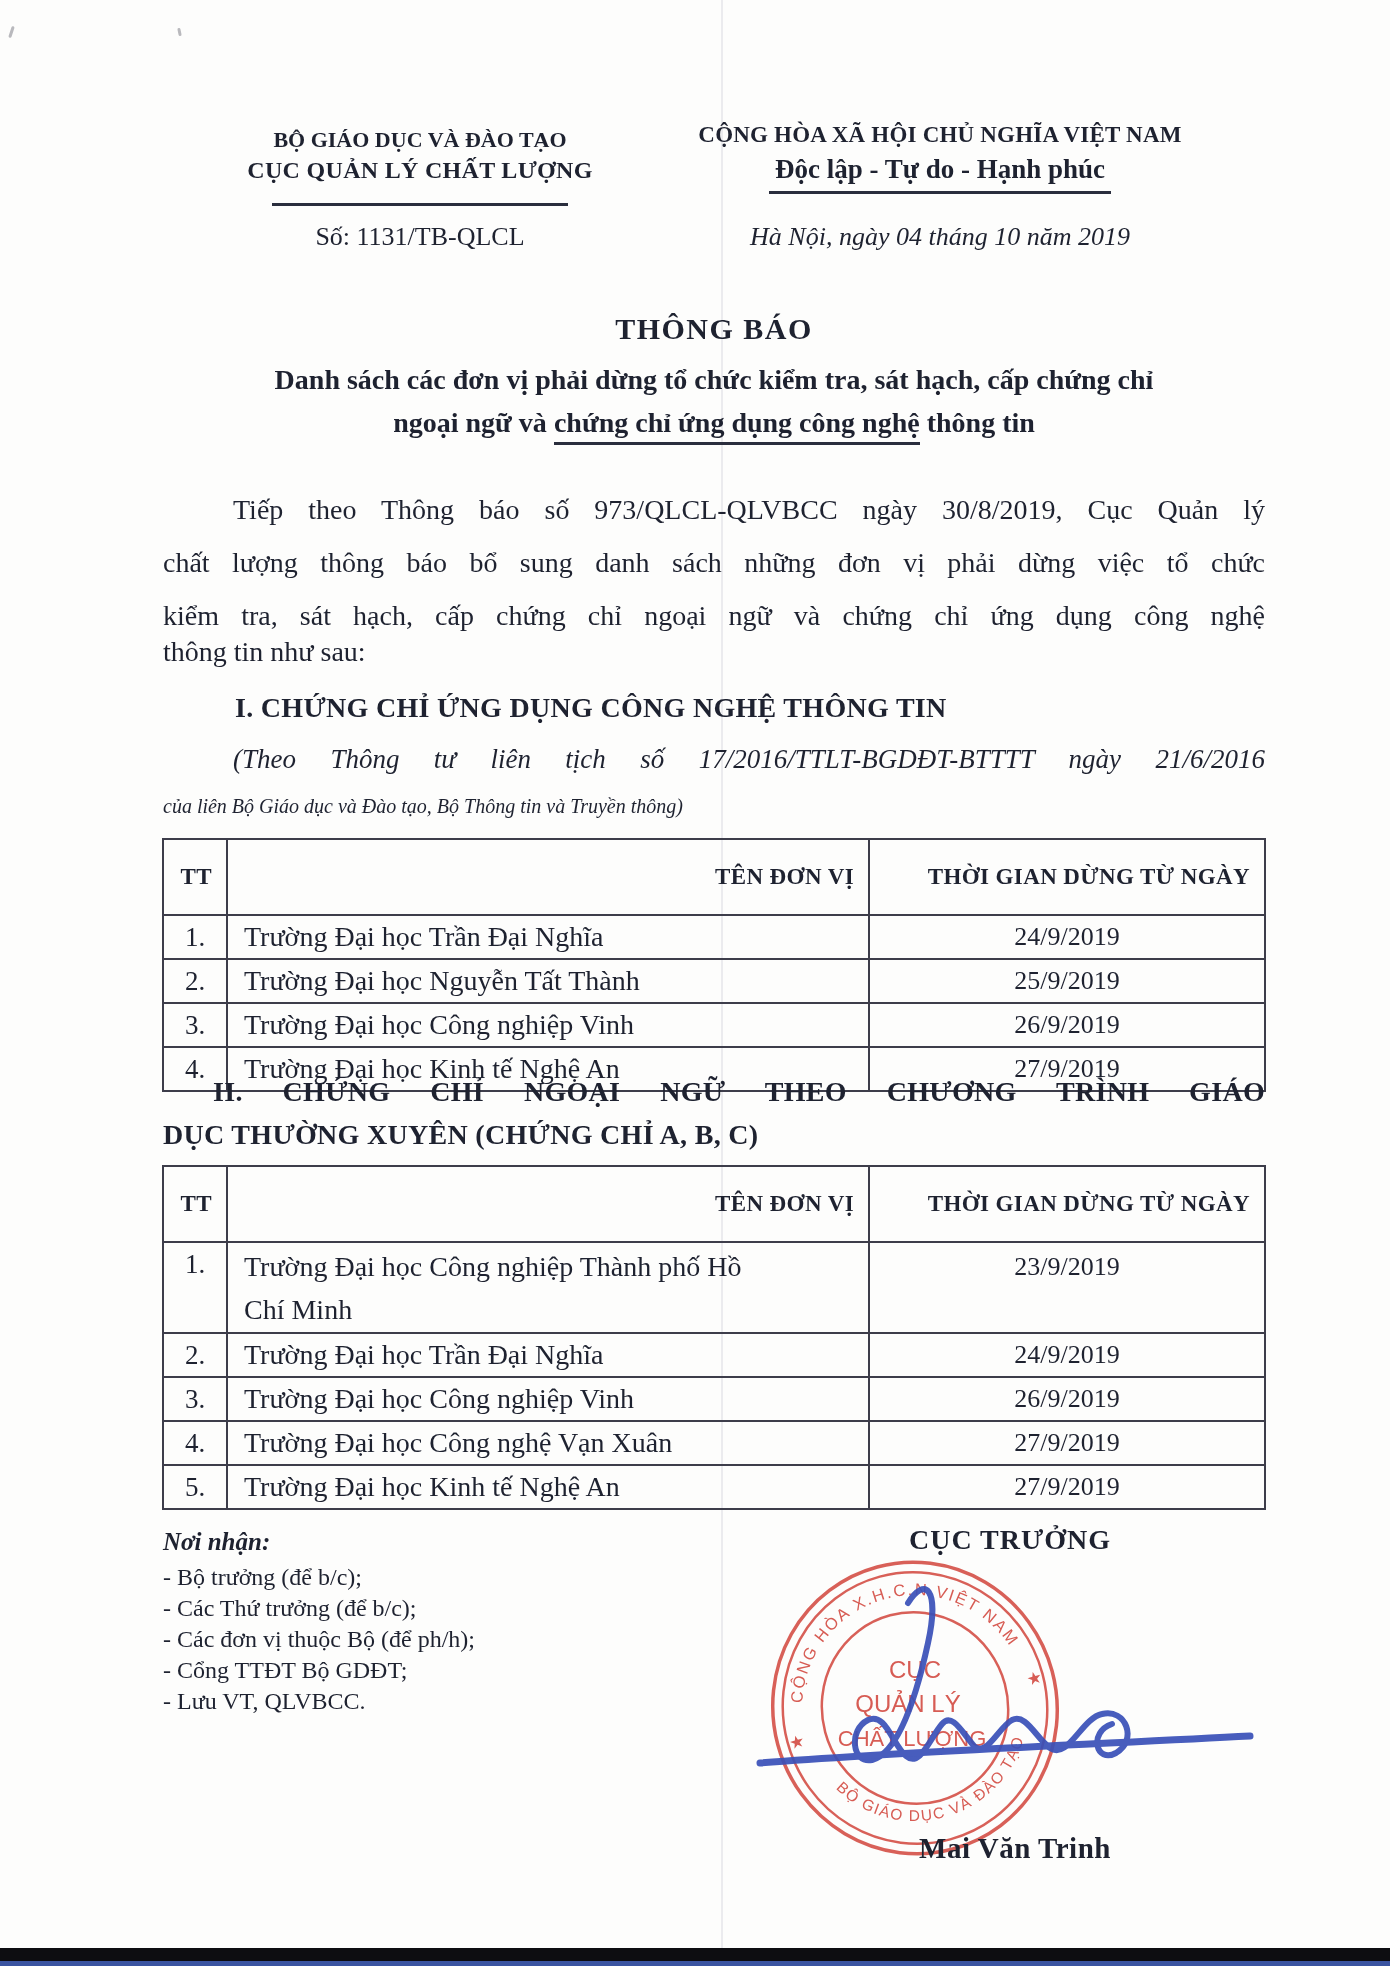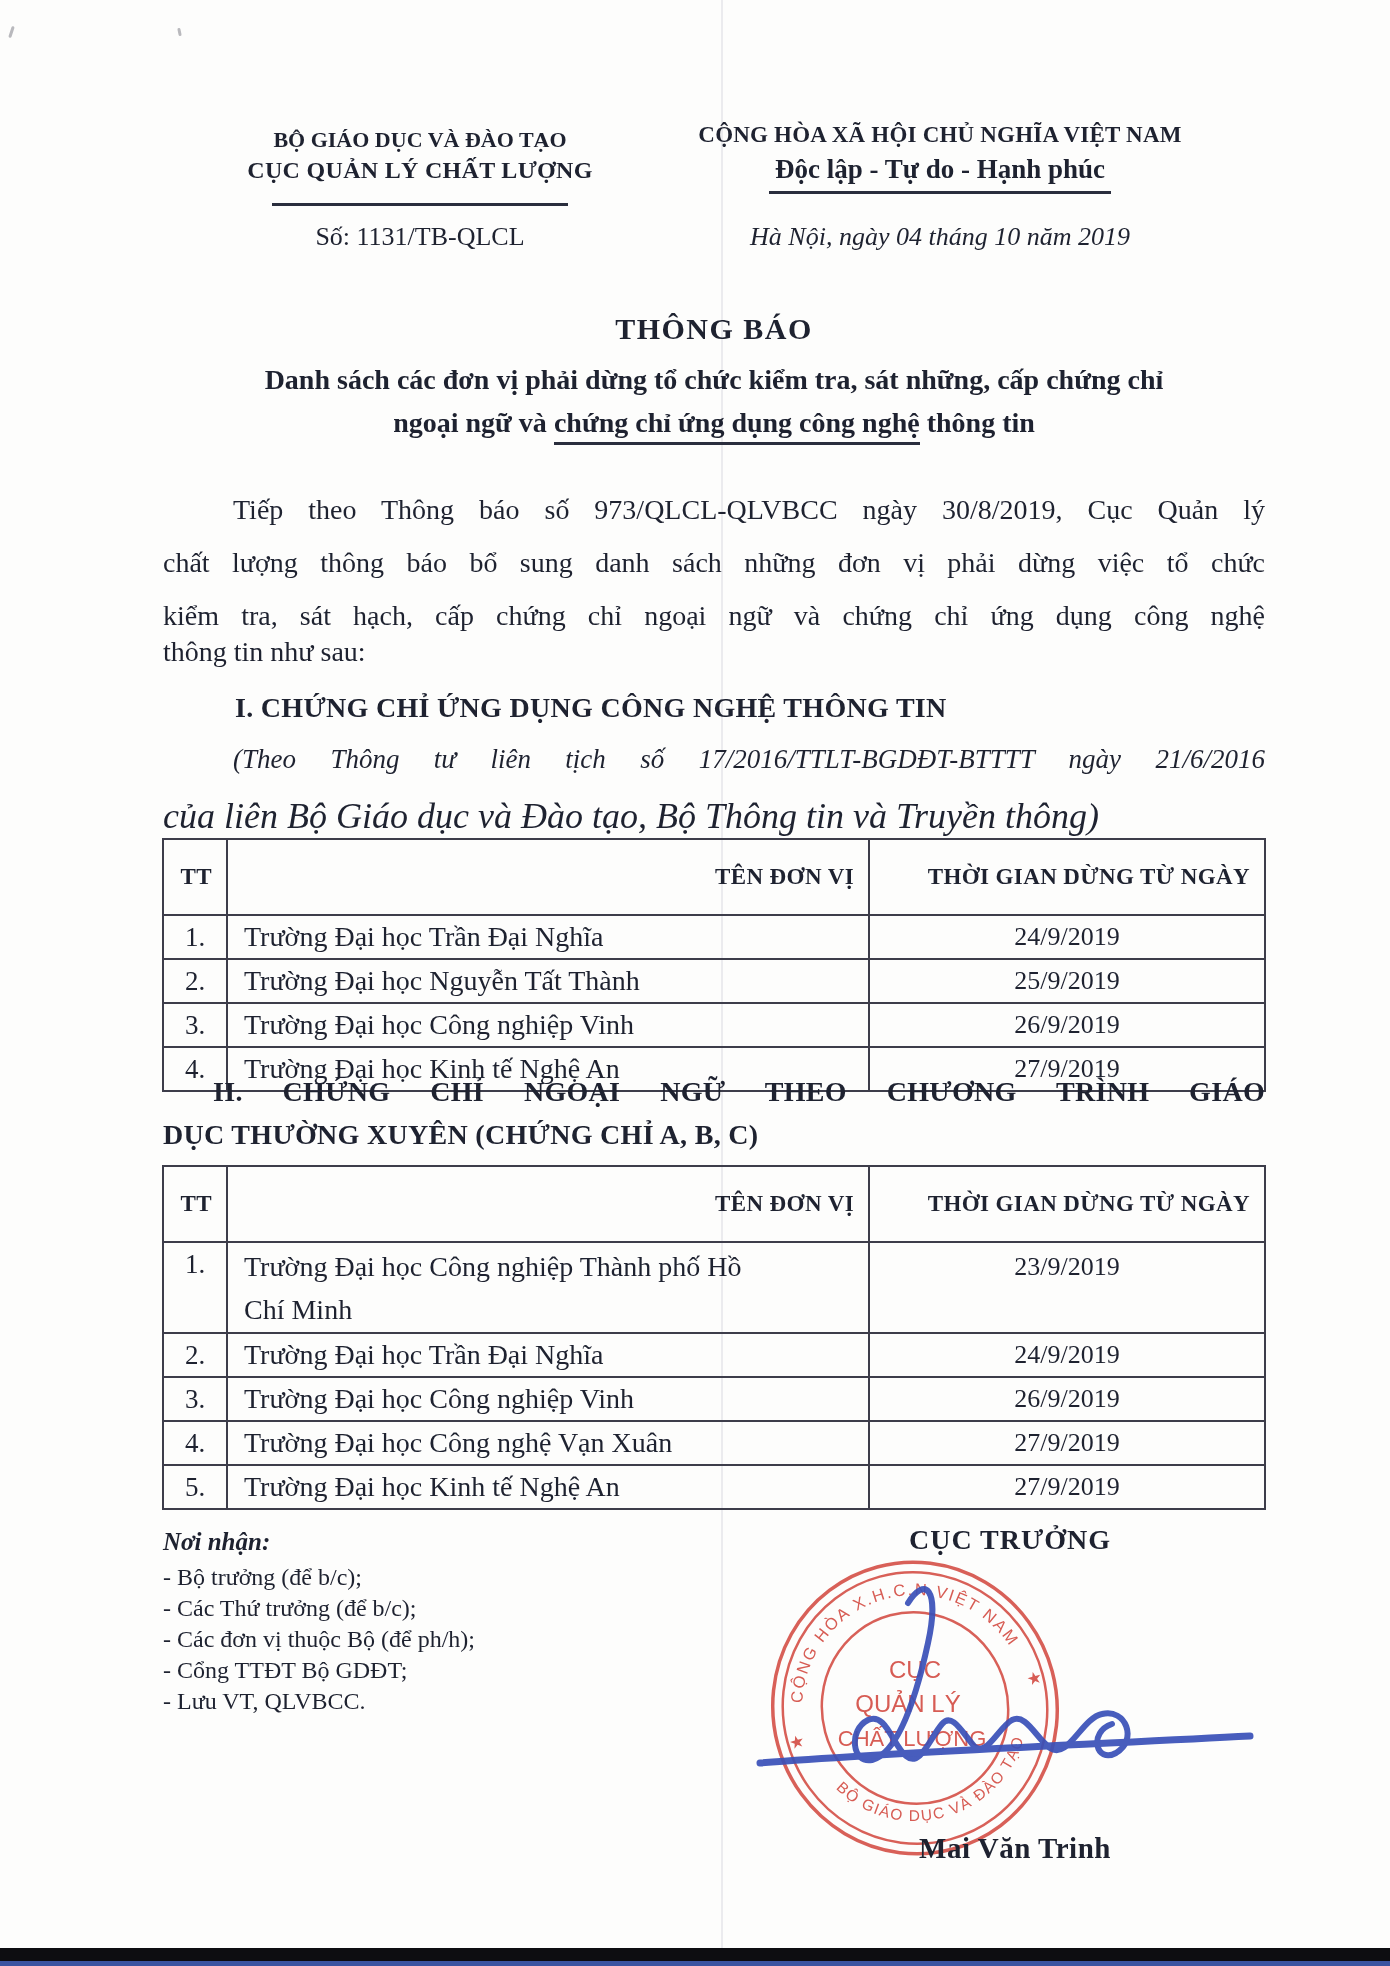--- a/index.html
+++ b/index.html
@@ -46,21 +46,21 @@
   .pline{font-size:28px;line-height:40px;white-space:nowrap;}
   .pjust{white-space:normal;text-align:justify;text-align-last:justify;}
   .p1{left:233px;top:490px;width:1032px;}
   .p2{left:163px;top:543px;width:1102px;}
   .p3{left:163px;top:596px;width:1102px;}
   .p4{left:163px;top:632px;}
 
   
   .s1-head{left:235px;top:692px;font-size:28px;letter-spacing:.3px;}
   .s1-note1{left:233px;top:744px;width:1032px;font-size:27px;text-align:justify;text-align-last:justify;}
-  .s1-note2{left:163px;top:795px;font-size:36px;}
+  .s1-note2{left:163px;top:795px;font-size:20px;}
   .s2-head1{left:213px;top:1076px;width:1052px;font-size:28px;text-align:justify;text-align-last:justify;letter-spacing:.3px;}
   .s2-head2{left:163px;top:1119px;font-size:28px;letter-spacing:.3px;}
 
   
   table.doc{border-collapse:collapse;table-layout:fixed;background:transparent;}
   table.doc td,table.doc th{border:2.5px solid var(--border);overflow:hidden;}
   table.doc th{font-size:23px;font-weight:bold;text-align:right;letter-spacing:.4px;height:46px;padding:14px;}
   td.tt{text-align:center;font-size:27px;}
   td.name{font-size:28px;padding-left:16px;}
   td.date{text-align:center;font-size:26px;}
@@ -95,21 +95,21 @@
   <div class="abs rule-left"></div>
   <div class="abs docnum center">Số: 1131/TB-QLCL</div>
 
   <div class="abs national center bold">CỘNG HÒA XÃ HỘI CHỦ NGHĨA VIỆT NAM</div>
   <div class="abs motto-wrap center">
     <span class="motto">Độc lập - Tự do - Hạnh phúc</span>
   </div>
   <div class="abs placedate center italic">Hà Nội, ngày 04 tháng 10 năm 2019</div>
 
   <div class="abs doc-title center bold">THÔNG BÁO</div>
-  <div class="abs sub1 center bold">Danh sách các đơn vị phải dừng tổ chức kiểm tra, sát những, cấp chứng chỉ</div>
+  <div class="abs sub1 center bold">Danh sách các đơn vị phải dừng tổ chức kiểm tra, sát hạch, cấp chứng chỉ</div>
   <div class="abs sub2 center bold"><span>ngoại ngữ và </span><span class="ul">chứng chỉ ứng dụng công nghệ</span><span> thông tin</span></div>
 
   <div class="abs pline pjust p1">Tiếp theo Thông báo số 973/QLCL-QLVBCC ngày 30/8/2019, Cục Quản lý</div>
   <div class="abs pline pjust p2">chất lượng thông báo bổ sung danh sách những đơn vị phải dừng việc tổ chức</div>
   <div class="abs pline pjust p3">kiểm tra, sát hạch, cấp chứng chỉ ngoại ngữ và chứng chỉ ứng dụng công nghệ</div>
   <div class="abs pline p4">thông tin như sau:</div>
 
   <div class="abs s1-head bold">I. CHỨNG CHỈ ỨNG DỤNG CÔNG NGHỆ THÔNG TIN</div>
   <div class="abs s1-note1 italic">(Theo Thông tư liên tịch số 17/2016/TTLT-BGDĐT-BTTTT ngày 21/6/2016</div>
   <div class="abs s1-note2 italic">của liên Bộ Giáo dục và Đào tạo, Bộ Thông tin và Truyền thông)</div>

